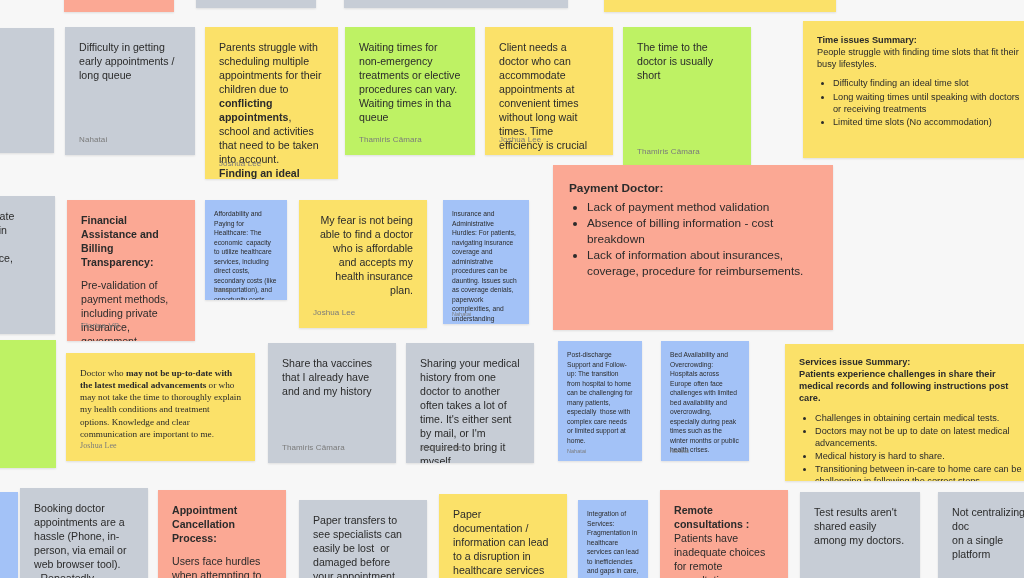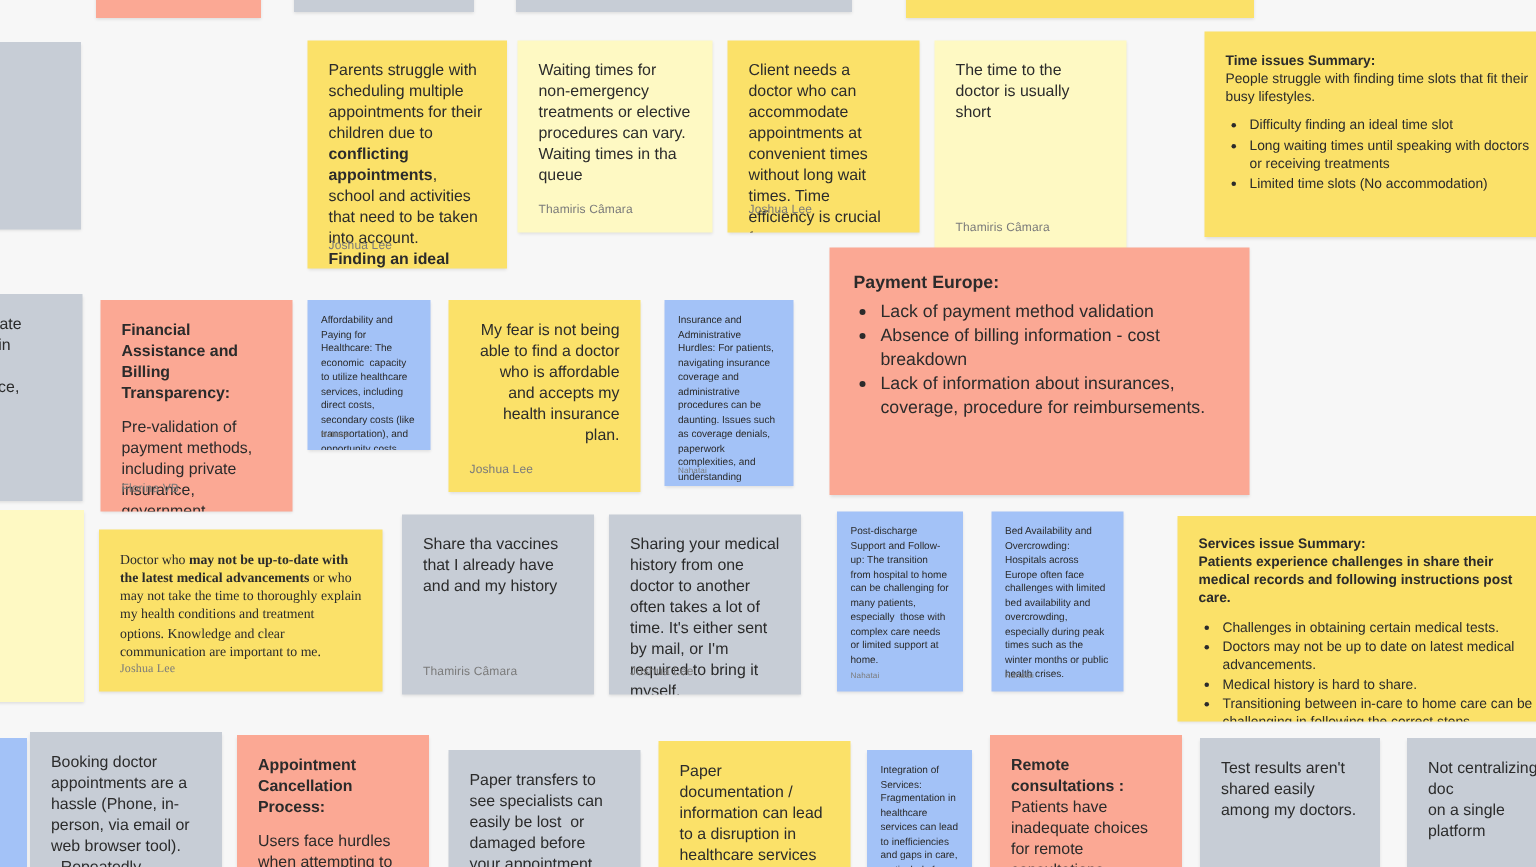--- a/index.html
+++ b/index.html
@@ -36,21 +36,21 @@
     font-size: 8px;
     color: #7b7b7b;
     letter-spacing: 0.1px;
   }
   .pad { padding: 14px 14px 24px 14px; }
   .pad-sm { padding: 9px 9px 18px 9px; }
 
   
   .c-gray   { background: #c7cdd6; }
   .c-yellow { background: #fbe169; }
-  .c-green  { background: #fef9c3; }
+  .c-green  { background: #bef264; }
   .c-pink   { background: #fba894; }
   .c-blue   { background: #a3c2f7; }
 
   .t-15 { font-size: 11.8px; }
   .t-13 { font-size: 10.6px; }
   .t-11 { font-size: 9.2px; }
   .t-8  { font-size: 6.7px; line-height: 1.42; }
   .hd { font-weight: bold; display: block; }
   ul.bl {
     margin: 7px 0 0 0;
@@ -69,20 +69,24 @@
   <div class="note c-gray" style="left:344px; top:-28px; width:224px; height:36px;"></div>
   <div class="note c-yellow pad" style="left:604px; top:-30px; width:232px; height:42px;">
     
   </div>
 
   <div class="note c-gray pad" style="left:-56px; top:28px; width:110px; height:125px;">
     <div class="body t-13">m one
 another</div>
   </div>
 
+  <div class="note c-gray pad" style="left:65px; top:27px; width:130px; height:128px;">
+    <div class="body t-13">Difficulty in getting early appointments / long queue</div>
+    <div class="author">Nahatai</div>
+  </div>
 
   <div class="note c-yellow pad" style="left:205px; top:27px; width:133px; height:152px;">
     <div class="body t-13"><span>Parents struggle with scheduling multiple appointments for their children due to </span><span class="inline-b">conflicting appointments</span><span>, school and activities that need to be taken into account.</span><br><span class="inline-b">Finding an ideal time is a struggle.</span></div>
     <div class="author">Joshua Lee</div>
   </div>
 
   <div class="note c-green pad" style="left:345px; top:27px; width:130px; height:128px;">
     <div class="body t-13">Waiting times for non-emergency treatments or elective procedures can vary.
 Waiting times in tha queue</div>
     <div class="author">Thamiris Câmara</div>
@@ -132,21 +136,21 @@
     <div class="body t-13">My fear is not being able to find a doctor who is affordable and accepts my health insurance plan.</div>
     <div class="author">Joshua Lee</div>
   </div>
 
   <div class="note c-blue pad-sm" style="left:443px; top:200px; width:86px; height:124px;">
     <div class="body t-8">Insurance and Administrative Hurdles: For patients,  navigating insurance coverage and administrative procedures can be  daunting. Issues such as coverage denials, paperwork complexities, and  understanding insurance benefits</div>
     <div class="author" style="left:9px; bottom:6px; font-size:5.4px;">Nahatai</div>
   </div>
 
   <div class="note c-pink sumcard" style="left:553px; top:165px; width:280px; height:165px; padding:16px 16px;">
-    <div class="t-15" style="font-weight:bold;">Payment Europe:</div>
+    <div class="t-15" style="font-weight:bold;">Payment Doctor:</div>
     <ul class="bl t-15" style="margin-top:3px; padding-left:18px;">
       <li>Lack of payment method validation</li>
       <li>Absence of billing information - cost breakdown</li>
       <li>Lack of information about insurances, coverage, procedure for reimbursements.</li>
     </ul>
   </div>
 
   <div class="note c-green pad" style="left:-52px; top:340px; width:108px; height:128px;">
     <div class="body t-13">certain
 )</div>

